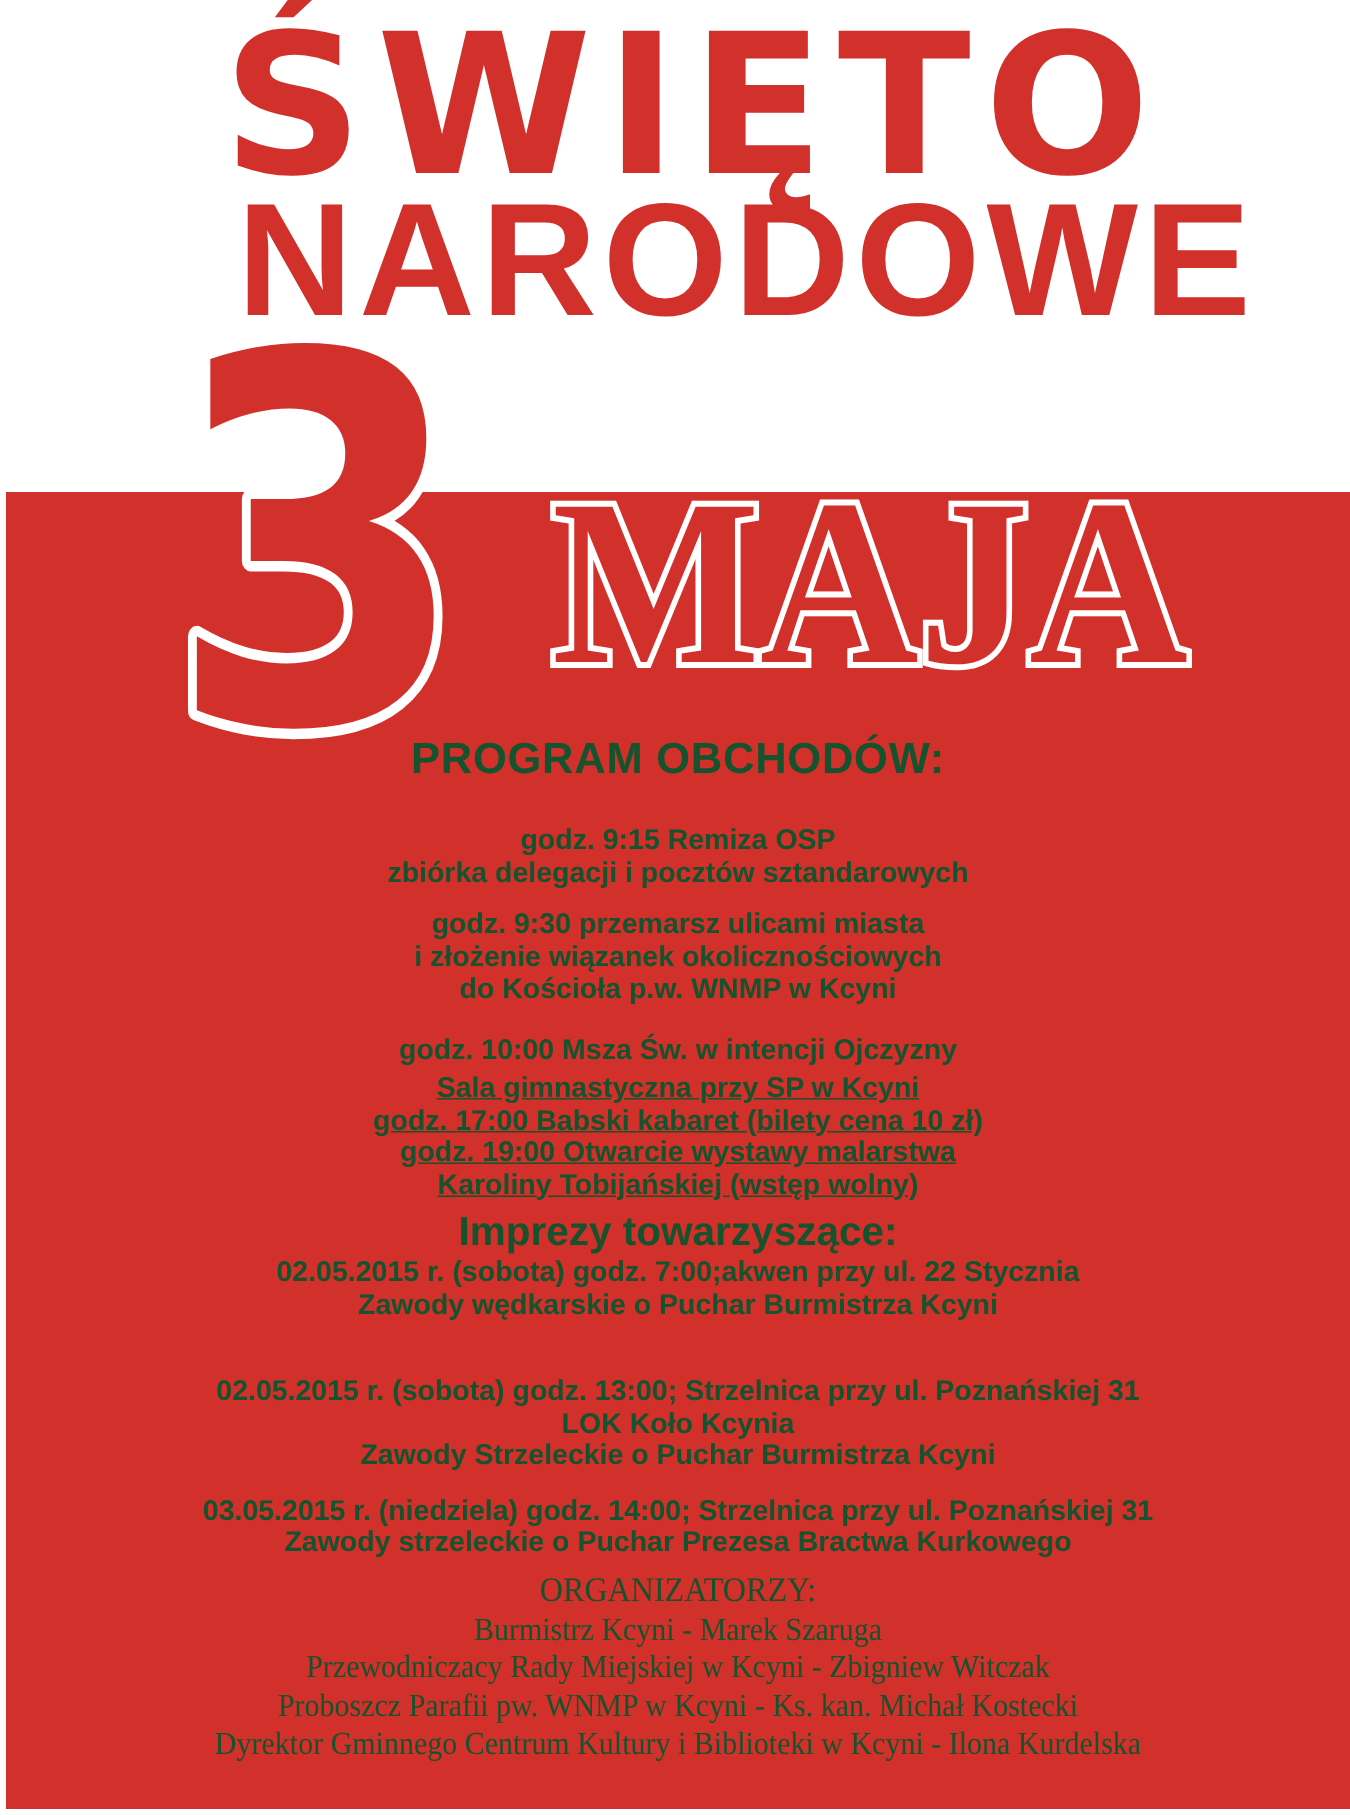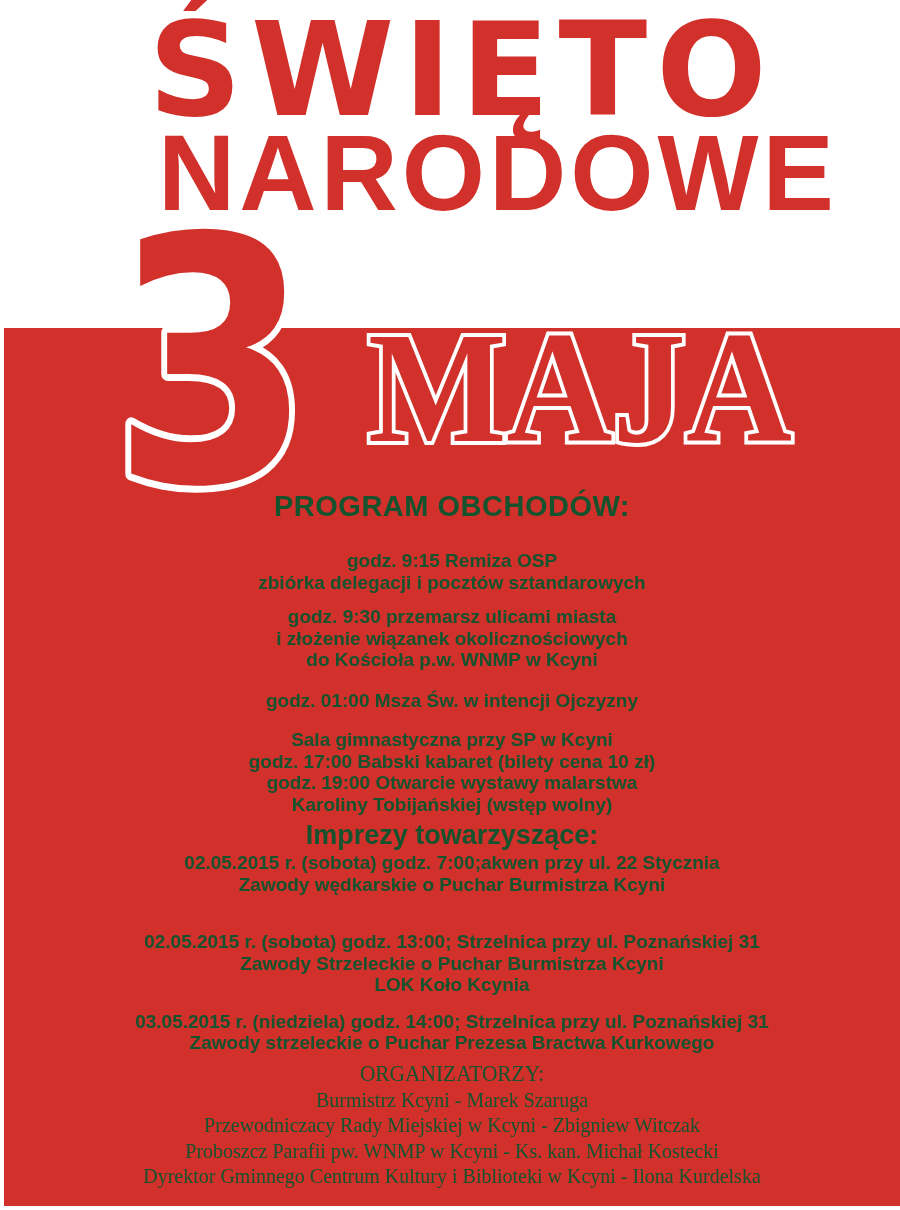--- a/index.html
+++ b/index.html
@@ -40,21 +40,21 @@
     text-align:center; color:#14532d;
   }
   .program-heading {
     margin:163px 0 0; font:700 29px/30px "Liberation Sans","DejaVu Sans",sans-serif;
     letter-spacing:0.5px;
   }
   .block { font:700 19px/21.5px "Liberation Sans","DejaVu Sans",sans-serif; }
   .m-b1 { margin-top:29px; }
   .m-b2 { margin-top:13px; }
   .m-b3 { margin-top:19px; }
-  .m-b4 { margin-top:18px; }
+  .m-b4 { margin-top:4px;text-decoration:underline; }
   .imprezy-heading {
     margin-top:5px; font:700 27px/30px "Liberation Sans","DejaVu Sans",sans-serif;
   }
   .m-s1 { margin-top:2px; }
   .m-s2 { margin-top:36px; }
   .m-s3 { margin-top:15px; }
   .org {
     font-family:"Liberation Serif","DejaVu Serif",serif;
     transform:scaleX(0.93); transform-origin:50% 0;
   }
@@ -86,41 +86,41 @@
       <div>zbiórka delegacji i pocztów sztandarowych</div>
     </div>
 
     <div class="block m-b2">
       <div>godz. 9:30 przemarsz ulicami miasta</div>
       <div>i złożenie wiązanek okolicznościowych</div>
       <div>do Kościoła p.w. WNMP w Kcyni</div>
     </div>
 
     <div class="block m-b3">
-      <div>godz. 01:00 Msza Św. w intencji Ojczyzny</div>
+      <div>godz. 10:00 Msza Św. w intencji Ojczyzny</div>
     </div>
 
     <div class="block m-b4">
       <div>Sala gimnastyczna przy SP w Kcyni</div>
       <div>godz. 17:00 Babski kabaret (bilety cena 10 zł)</div>
       <div>godz. 19:00 Otwarcie wystawy malarstwa</div>
       <div>Karoliny Tobijańskiej (wstęp wolny)</div>
     </div>
 
     <div class="imprezy-heading">Imprezy towarzyszące:</div>
 
     <div class="block m-s1">
       <div>02.05.2015 r. (sobota) godz. 7:00;akwen przy ul. 22 Stycznia</div>
       <div>Zawody wędkarskie o Puchar Burmistrza Kcyni</div>
     </div>
 
     <div class="block m-s2">
       <div>02.05.2015 r. (sobota) godz. 13:00; Strzelnica przy ul. Poznańskiej 31</div>
+      <div>LOK Koło Kcynia</div>
       <div>Zawody Strzeleckie o Puchar Burmistrza Kcyni</div>
-      <div>LOK Koło Kcynia</div>
     </div>
 
     <div class="block m-s3">
       <div>03.05.2015 r. (niedziela) godz. 14:00; Strzelnica przy ul. Poznańskiej 31</div>
       <div>Zawody strzeleckie o Puchar Prezesa Bractwa Kurkowego</div>
     </div>
 
     <div class="org">
       <div class="org-heading">ORGANIZATORZY:</div>
       <div class="org-list">

